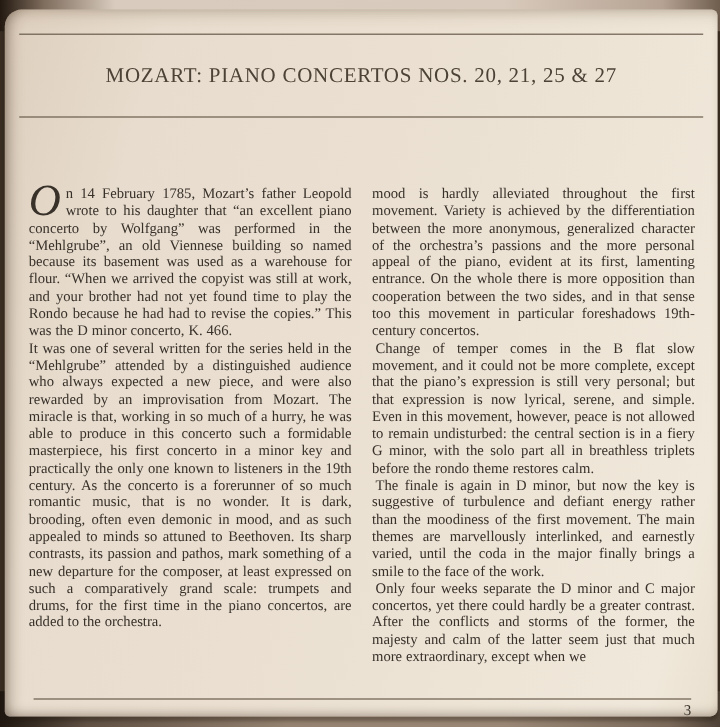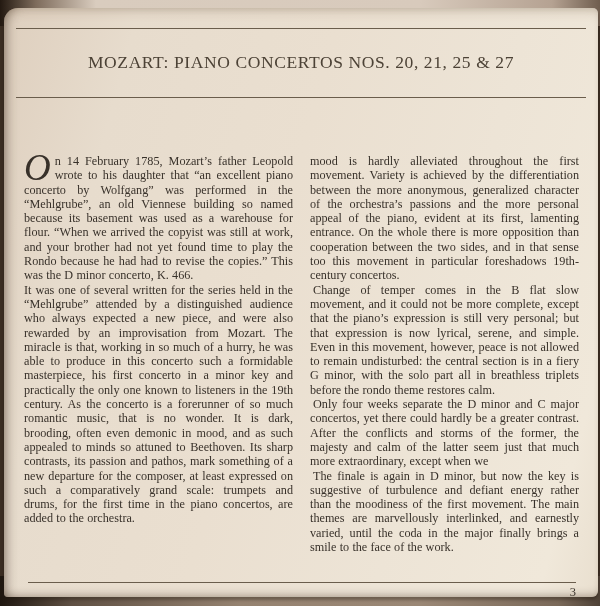--- a/index.html
+++ b/index.html
@@ -93,21 +93,21 @@
     <div class="rule rule-under-title"></div>
 
     <div class="columns">
       <div class="col">
         <p class="para"><span class="dropcap">O</span><span>n 14 February 1785, Mozart’s father Leopold wrote to his daughter that “an excellent piano concerto by Wolfgang” was performed in the “Mehlgrube”, an old Viennese building so named because its basement was used as a warehouse for flour. “When we arrived the copyist was still at work, and your brother had not yet found time to play the Rondo because he had had to revise the copies.” This was the D minor concerto, K. 466.</span></p>
         <p class="para">It was one of several written for the series held in the “Mehlgrube” attended by a distinguished audience who always expected a new piece, and were also rewarded by an improvisation from Mozart. The miracle is that, working in so much of a hurry, he was able to produce in this concerto such a formidable masterpiece, his first concerto in a minor key and practically the only one known to listeners in the 19th century. As the concerto is a forerunner of so much romantic music, that is no wonder. It is dark, brooding, often even demonic in mood, and as such appealed to minds so attuned to Beethoven. Its sharp contrasts, its passion and pathos, mark something of a new departure for the composer, at least expressed on such a comparatively grand scale: trumpets and drums, for the first time in the piano concertos, are added to the orchestra.</p>
       </div>
       <div class="col">
         <p class="para">mood is hardly alleviated throughout the first movement. Variety is achieved by the differentiation between the more anonymous, generalized character of the orchestra’s passions and the more personal appeal of the piano, evident at its first, lamenting entrance. On the whole there is more opposition than cooperation between the two sides, and in that sense too this movement in particular foreshadows 19th-century concertos.</p>
         <p class="para indented">Change of temper comes in the B flat slow movement, and it could not be more complete, except that the piano’s expression is still very personal; but that expression is now lyrical, serene, and simple. Even in this movement, however, peace is not allowed to remain undisturbed: the central section is in a fiery G minor, with the solo part all in breathless triplets before the rondo theme restores calm.</p>
+        <p class="para indented">The finale is again in D minor, but now the key is suggestive of turbulence and defiant energy rather than the moodiness of the first movement. The main themes are marvellously interlinked, and earnestly varied, until the coda in the major finally brings a smile to the face of the work.</p>
         <p class="para indented">Only four weeks separate the D minor and C major concertos, yet there could hardly be a greater contrast. After the conflicts and storms of the former, the majesty and calm of the latter seem just that much more extraordinary, except when we</p>
-        <p class="para indented">The finale is again in D minor, but now the key is suggestive of turbulence and defiant energy rather than the moodiness of the first movement. The main themes are marvellously interlinked, and earnestly varied, until the coda in the major finally brings a smile to the face of the work.</p>
       </div>
     </div>
 
     <div class="rule rule-footer"></div>
     <div class="page-number">3</div>
   </div>
 </div>
 
 </body></html>

